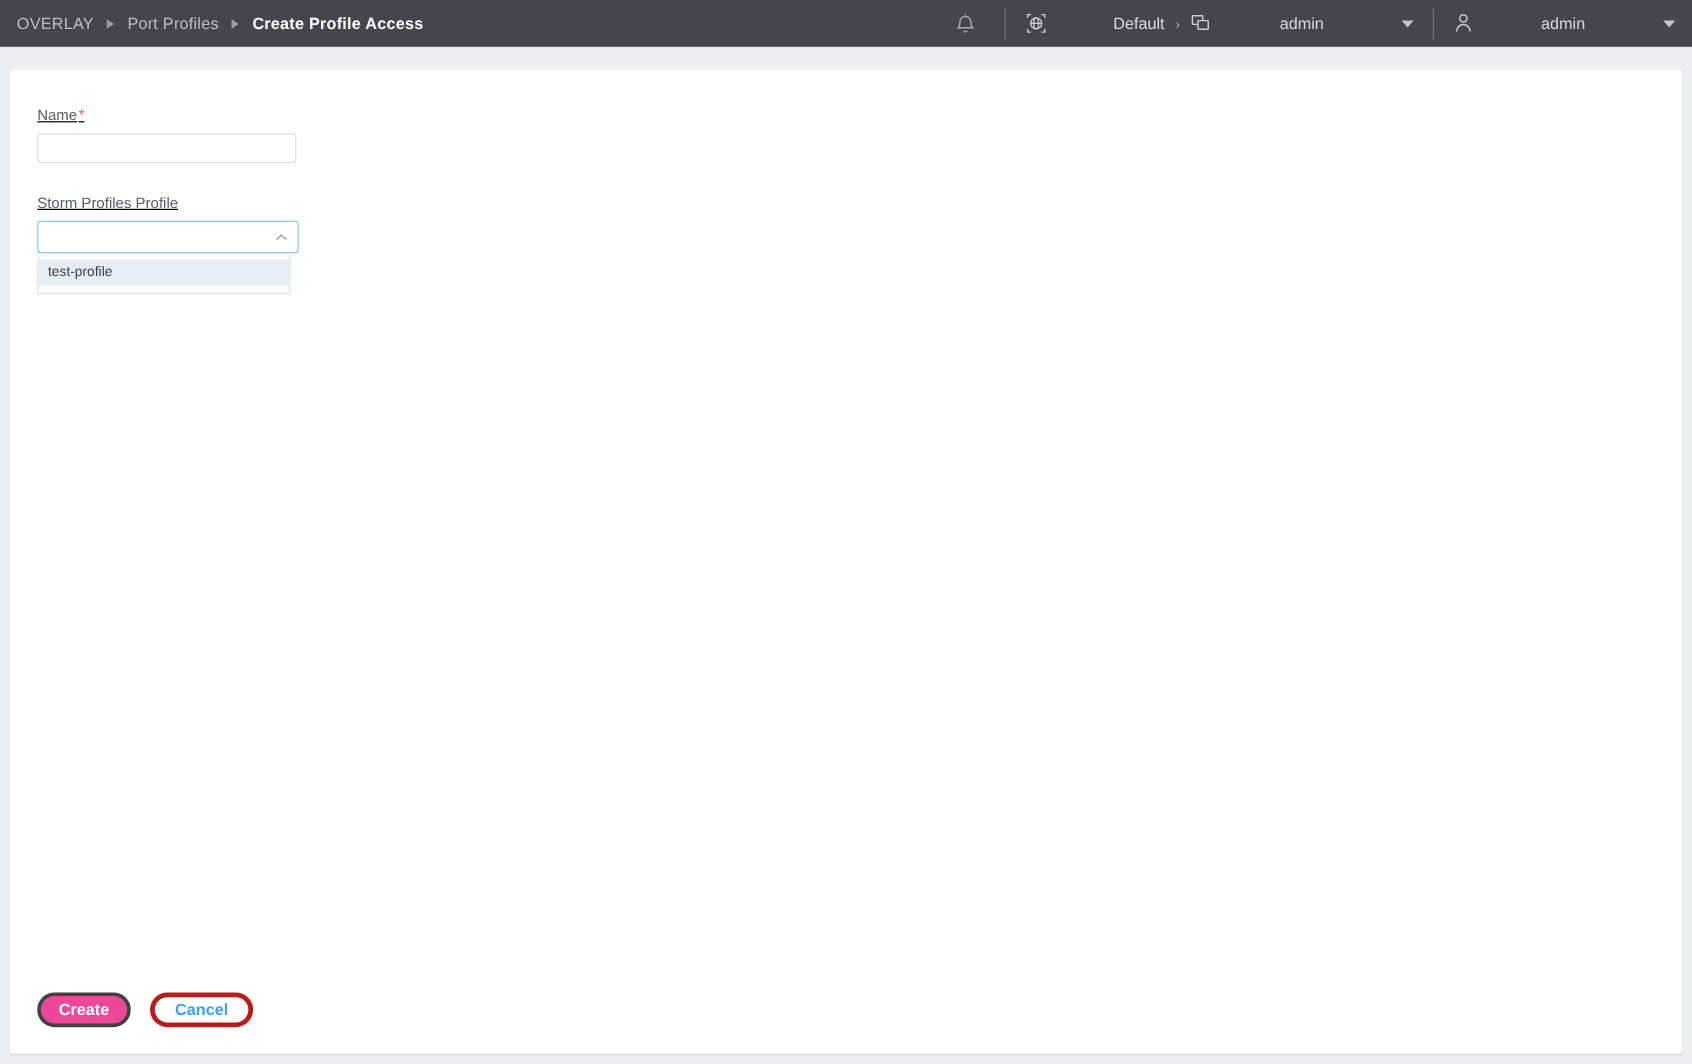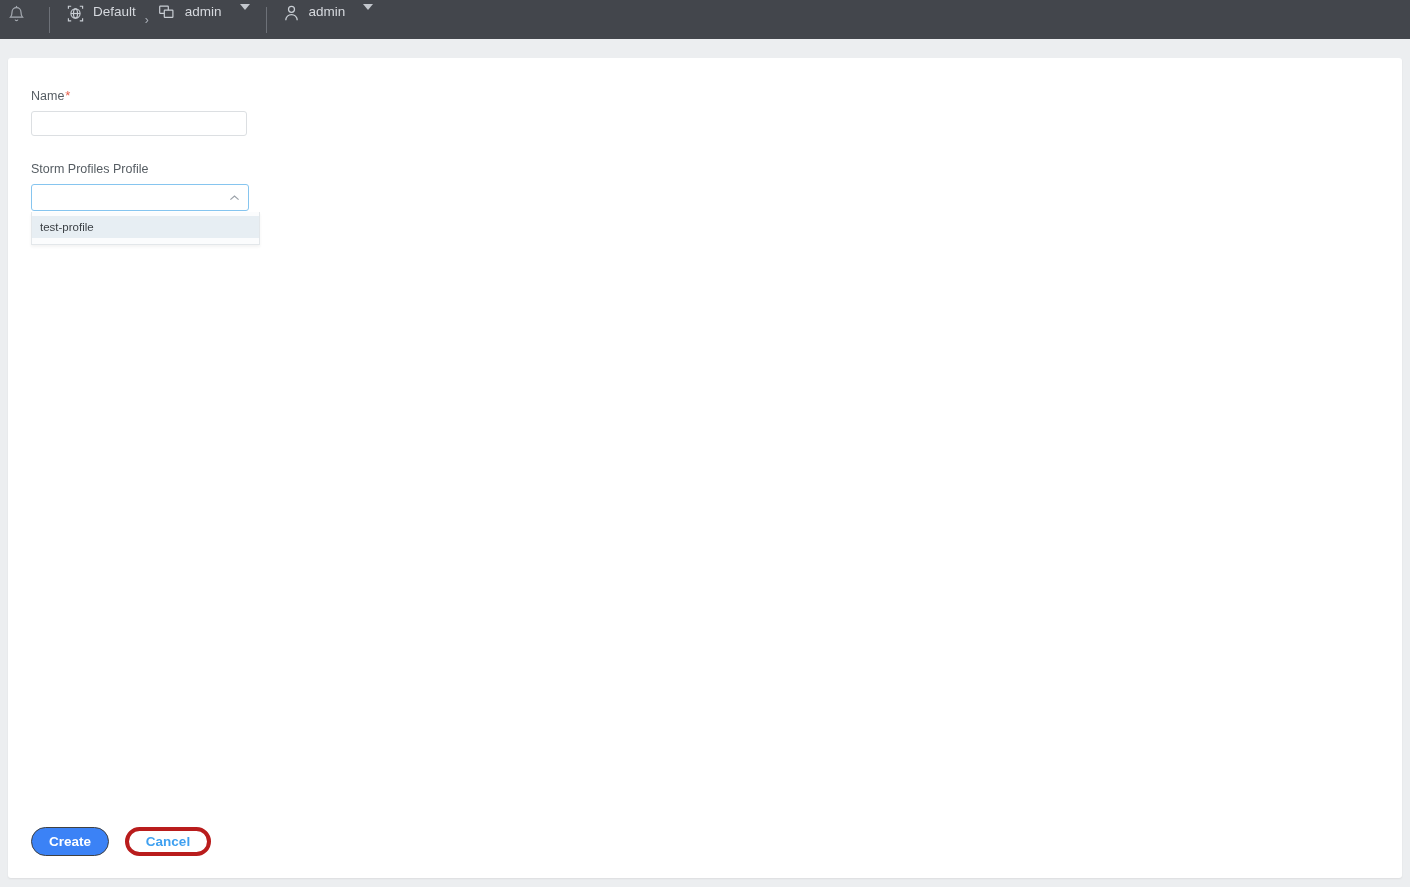--- a/index.html
+++ b/index.html
@@ -61,25 +61,26 @@
   }
 
   .header-right {
     display: flex;
     align-items: center;
     padding-right: 14px;
     height: 39px;
   }
   .hr-item {
     display: flex;
-    align-items: flex-start;
+    align-items: center;
     height: 31px;
     color: #d6d9de;
     font-size: 13.5px;
     white-space: nowrap;
+    gap: 47px;
   }
   .hr-divider {
     width: 1px;
     height: 26px;
     background: #6d7178;
     margin: 0 16px;
   }
   .bell-wrap { padding: 0 8px; }
   .icon { display: inline-flex; align-items: center; justify-content: center; }
   .icon svg { display: block; }
@@ -110,20 +111,21 @@
     background: #ffffff;
     border-radius: 3px;
     box-shadow: 0 1px 2px rgba(0,0,0,0.07);
   }
 
   
   .form {
     position: absolute;
     left: 23px;
     top: 30px;
+    text-decoration: underline;
   }
   .field-label {
     font-size: 12.5px;
     color: #565d63;
     margin-bottom: 8px;
     display: block;
   }
   .req {
     color: #e8604c;
     font-size: 13px;
@@ -168,21 +170,21 @@
     display: inline-flex;
     align-items: center;
     justify-content: center;
     width: 14px;
   }
 
   .dropdown {
     position: absolute;
     left: 0;
     top: 28px;
-    width: 229px;
+    width: 211px;
     background: #fbfcfd;
     border: 1px solid #e3e7ea;
     border-top: none;
     box-shadow: 0 2px 3px rgba(0,0,0,0.05);
     padding: 4px 0 6px 0;
     box-sizing: border-box;
   }
   .dd-option {
     height: 22px;
     display: flex;
@@ -208,40 +210,51 @@
     font-size: 13.5px;
     font-weight: bold;
     font-family: "Liberation Sans", sans-serif;
     display: inline-flex;
     align-items: center;
     justify-content: center;
     cursor: pointer;
     box-sizing: border-box;
   }
   .btn-primary {
-    background: #3b82f6;
+    background: #ec4899;
     color: #ffffff;
-    border: 1px solid #404040;
+    border: 3px solid #404040;
     width: 78px;
   }
   .btn-secondary {
     background: #ffffff;
     color: #3fa0f0;
     border: 4px solid #b91c1c;
     width: 86px;
     margin-left: 16px;
   }
 </style>
 </head>
 <body>
 
 <div class="app">
 
   <div class="header">
 
+    <div class="breadcrumb">
+      <span class="crumb">OVERLAY</span>
+      <span class="crumb-sep">
+          <i class="tri"></i>
+        </span>
+      <span class="crumb">Port Profiles</span>
+      <span class="crumb-sep">
+          <i class="tri"></i>
+        </span>
+      <span class="crumb active">Create Profile Access</span>
+    </div>
 
     <div class="header-right">
 
       <div class="hr-item bell-wrap">
         <span class="icon">
           <svg width="17" height="19" viewBox="0 0 17 19" fill="none" stroke="#a6abb2" stroke-width="1.2">
             <path d="M4 8.2a4.5 4.5 0 0 1 9 0c0 3.1.8 4.3 1.5 5H2.5C3.2 12.5 4 11.3 4 8.2Z"></path>
             <path d="M7.1 15.6a1.5 1.5 0 0 0 2.8 0"></path>
             <path d="M8.5 3.1V1.9"></path>
           </svg>

